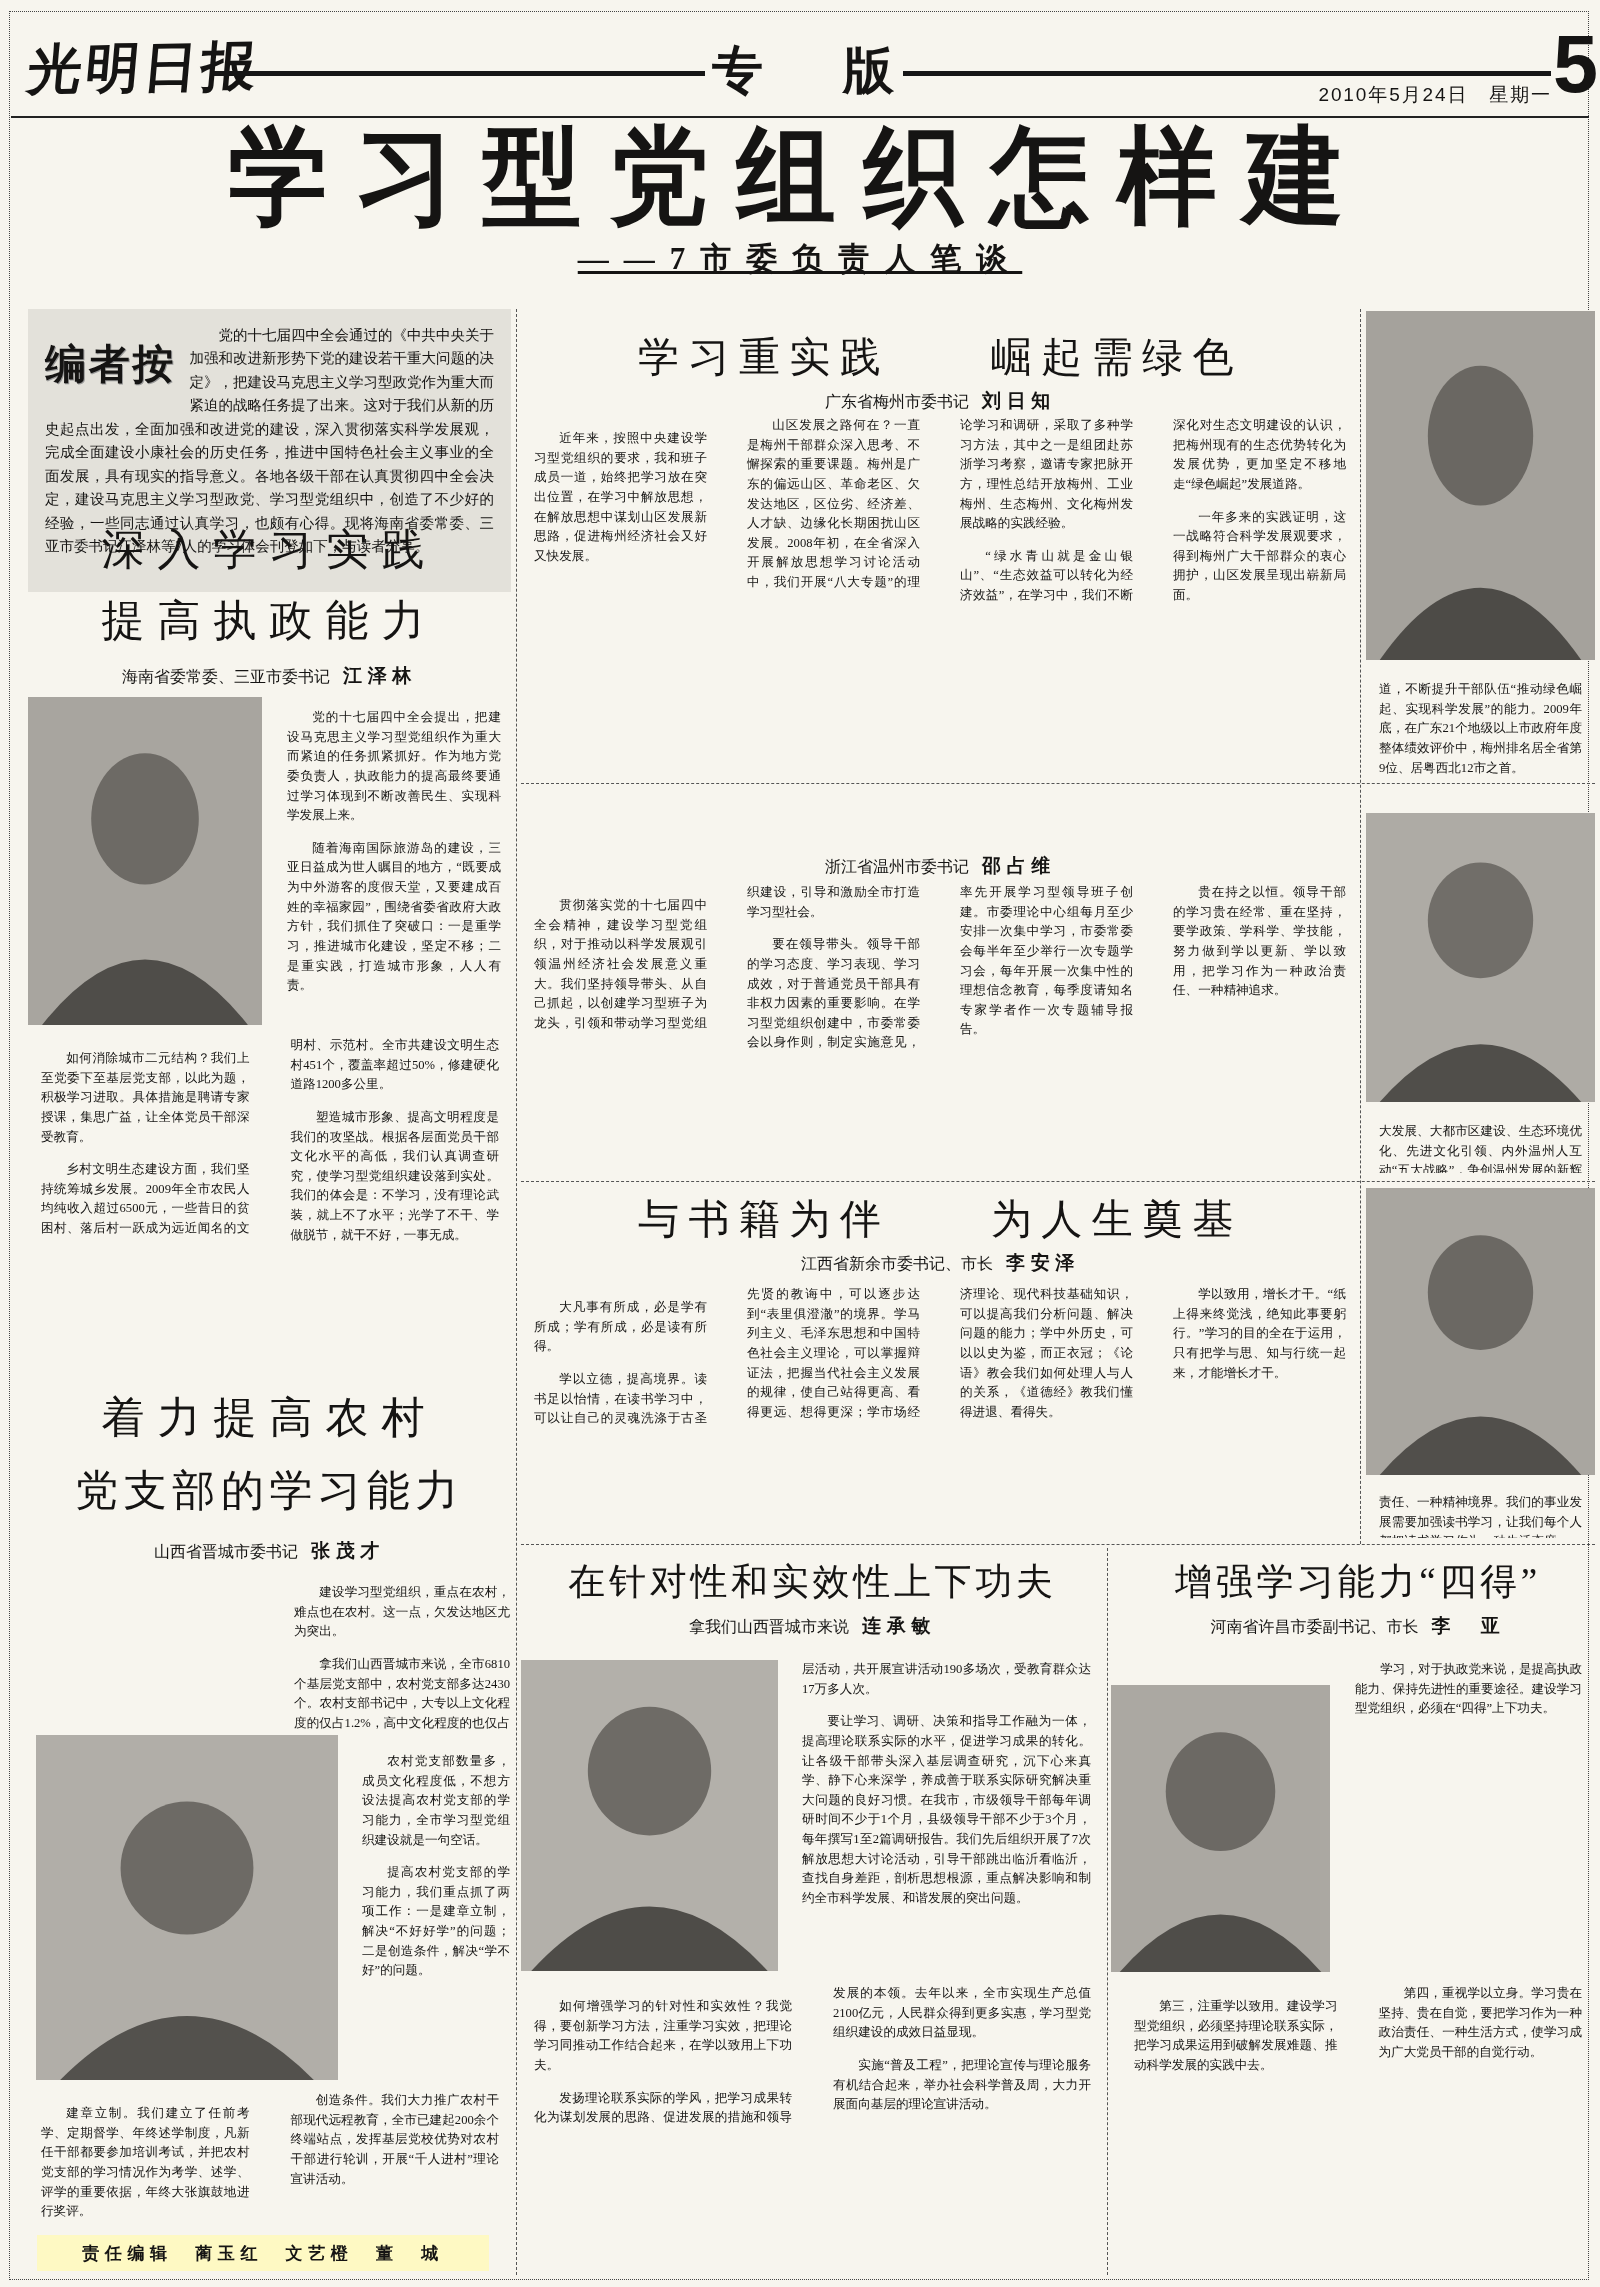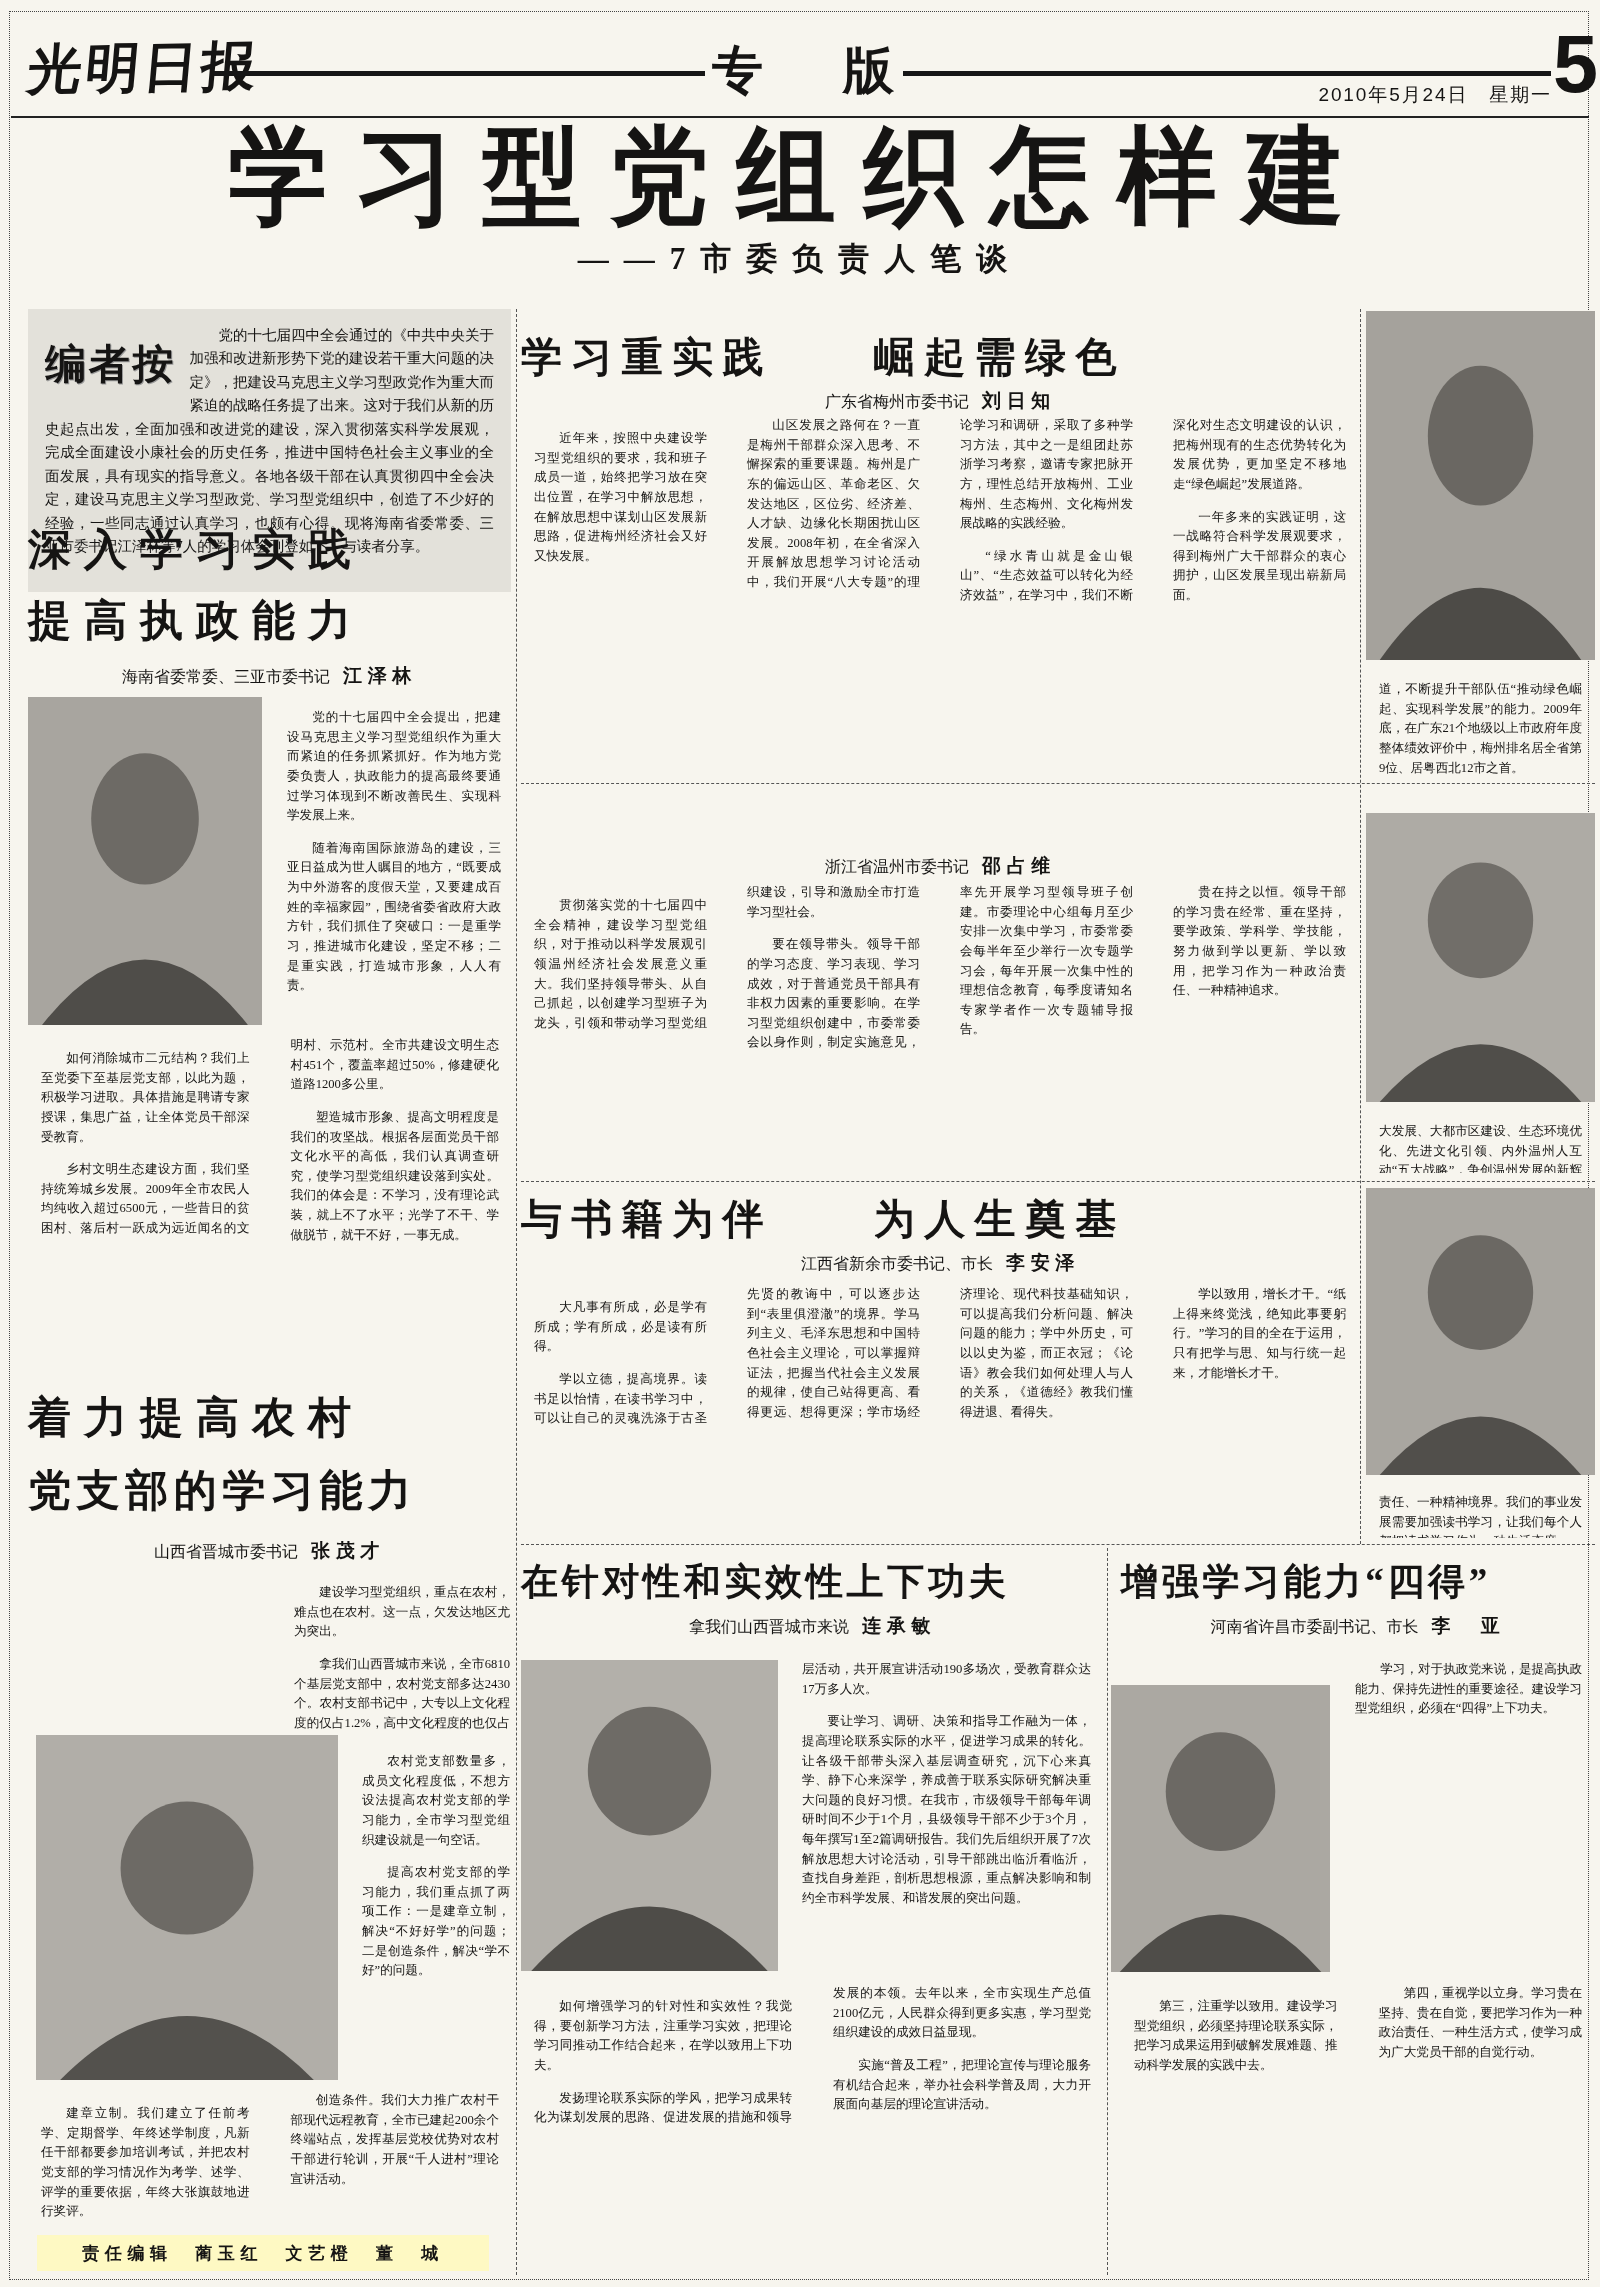--- a/index.html
+++ b/index.html
@@ -22,21 +22,21 @@
             font-weight:bold;font-size:99px;letter-spacing:28px;line-height:1.05;transform:scaleY(1.08);}
   .subhead{width:100%;text-align:center;font-weight:bold;font-size:31px;letter-spacing:15px;}
 
   
   .ednote{background:#e3e1da;padding:15px 17px;box-sizing:border-box;}
   .ednote-label{float:left;font-family:"Liberation Sans","DejaVu Sans",sans-serif;font-weight:bold;
                 font-size:41px;letter-spacing:2.8px;margin:13px 13px 5.6px 0;text-shadow:0.9px 0.9px 0 #999;}
   .ednote p{margin:0;font-size:14.5px;line-height:1.62;text-align:justify;text-indent:2em;}
 
   
-  .atitle{font-weight:bold;white-space:nowrap;}
+  .atitle{text-align:center;font-weight:normal;white-space:nowrap;}
   .t46{font-size:43px;letter-spacing:13px;}
   .t44{font-size:41px;letter-spacing:9.4px;}
   .t40{font-size:37px;letter-spacing:3.7px;}
   .byline{text-align:center;font-size:16px;white-space:nowrap;}
   .byline .author{font-size:19px;font-weight:bold;letter-spacing:5.6px;margin-left:13px;}
 
   
   .cols{box-sizing:border-box;overflow:hidden;font-size:12.6px;line-height:1.56;}
   .cols p{margin:13px;text-indent:2em;text-align:justify;}
   .cols.cont p:first-child{text-indent:0;}
@@ -65,21 +65,21 @@
   <div class="abs logo" style="left:28px;top:32px;">光明日报</div>
   <div class="abs mast-rule" style="left:214px;top:71px;width:491px;"></div>
   <div class="abs edition-char" style="left:712px;top:37px;">专</div>
   <div class="abs edition-char" style="left:843px;top:37px;">版</div>
   <div class="abs mast-rule" style="left:903px;top:71px;width:648px;"></div>
   <div class="abs mast-date" style="left:1218px;top:82px;width:334px;">2010年5月24日　星期一</div>
   <div class="abs page-num" style="left:1553px;top:24px;">5</div>
   <div class="abs mast-underline" style="left:11.2px;top:116px;width:1578px;"></div>
 
   <div class="abs headline" style="left:0;top:124px;">学习型党组织怎样建</div>
-  <div class="abs subhead" style="left:0;top:238px;">——7市委负责人笔谈</div>
+  <div class="abs subhead" style="left:0;top:238px;text-decoration:underline;">——7市委负责人笔谈</div>
 
   <div class="abs ednote" style="left:28px;top:309px;width:483px;height:283px;">
     <span class="ednote-label">编者按</span>
     <p>党的十七届四中全会通过的《中共中央关于加强和改进新形势下党的建设若干重大问题的决定》，把建设马克思主义学习型政党作为重大而紧迫的战略任务提了出来。这对于我们从新的历史起点出发，全面加强和改进党的建设，深入贯彻落实科学发展观，完成全面建设小康社会的历史任务，推进中国特色社会主义事业的全面发展，具有现实的指导意义。各地各级干部在认真贯彻四中全会决定，建设马克思主义学习型政党、学习型党组织中，创造了不少好的经验，一些同志通过认真学习，也颇有心得。现将海南省委常委、三亚市委书记江泽林等7人的学习体会刊登如下，与读者分享。</p>
   </div>
 
   <div class="abs atitle t46" style="left:28px;top:521px;width:483px;">深入学习实践</div>
   <div class="abs atitle t46" style="left:28px;top:592px;width:483px;">提高执政能力</div>
   <div class="abs byline" style="left:28px;top:663px;width:483px;">
     <span>海南省委常委、三亚市委书记</span><span class="author">江泽林</span>

